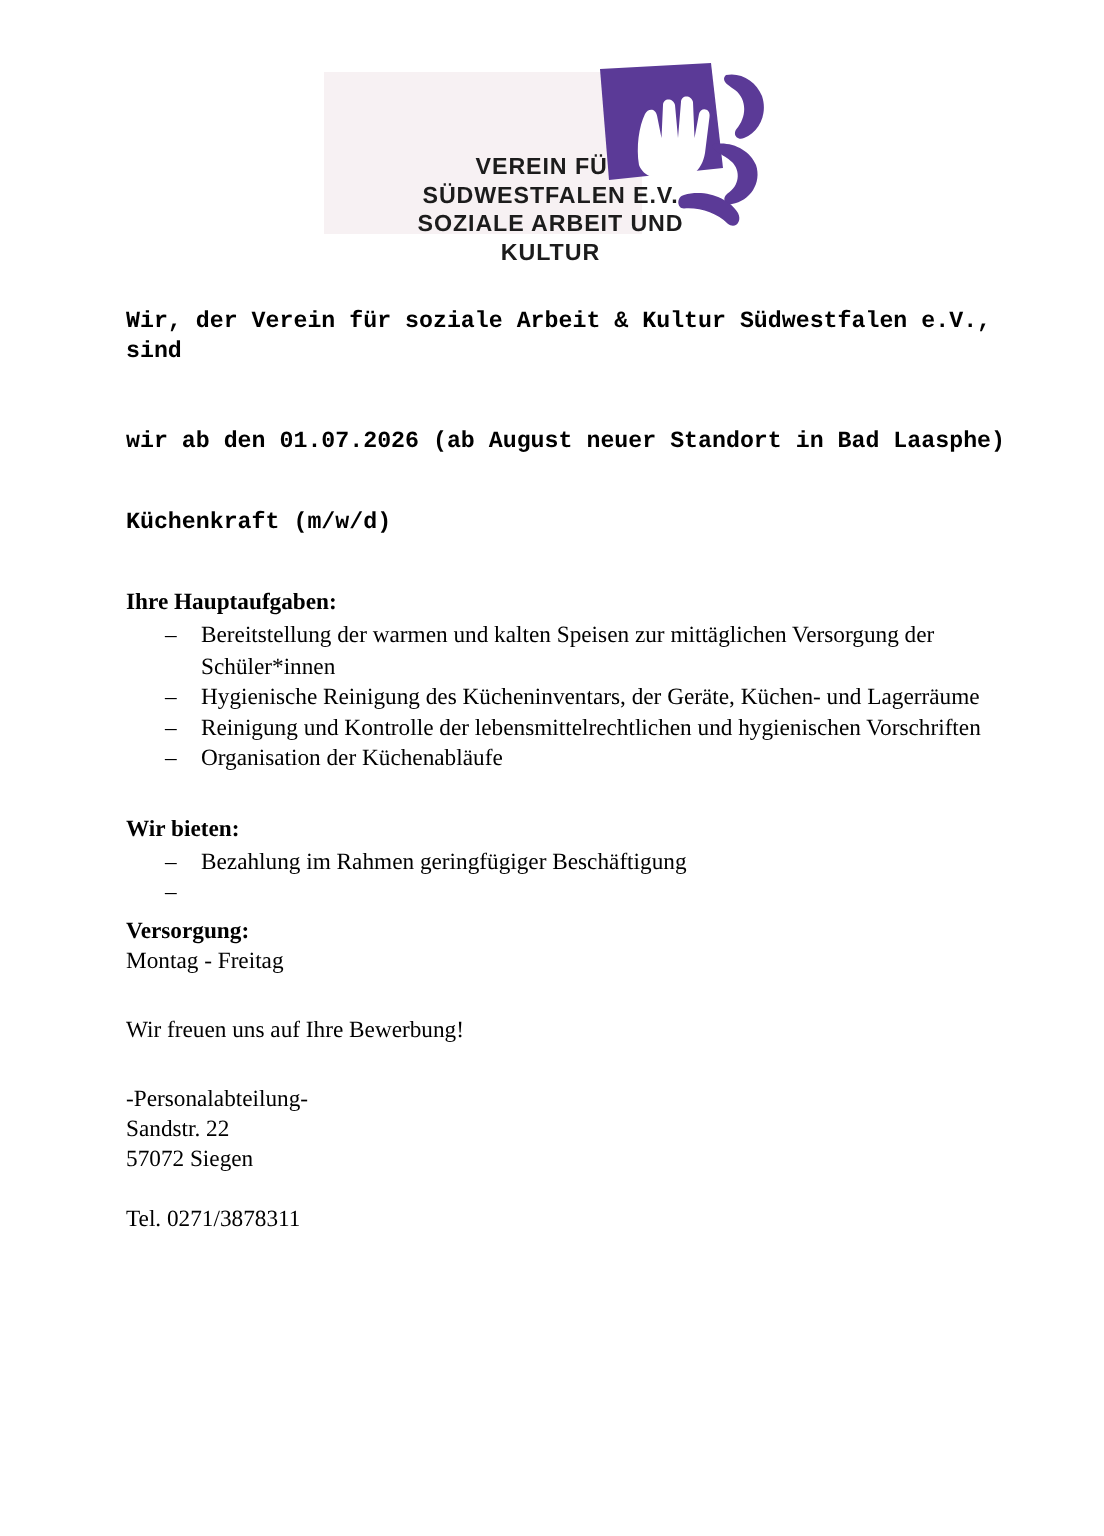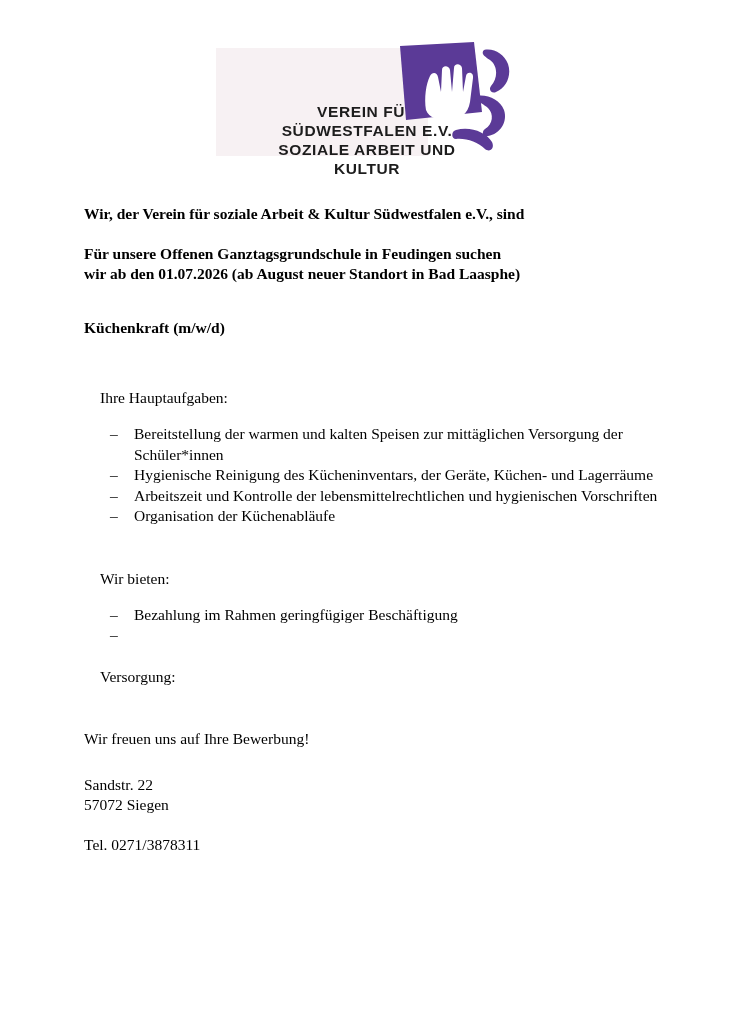--- a/index.html
+++ b/index.html
@@ -67,20 +67,21 @@
 
   
   .content {
     padding-left: 84px;
     padding-right: 60px;
     font-size: 15.5px;
     line-height: 20px;
   }
   .para {
     margin: 0;
+    font-family: Liberation Mono, monospace;
   }
   .bold {
     font-weight: bold;
   }
   .gap-26 { height: 26px; }
   .gap-20 { height: 20px; }
   .gap-34 { height: 34px; }
 
   .block-line {
     margin: 0;
@@ -97,22 +98,22 @@
     padding-left: 24px;
     margin: 0 0 0 0;
     line-height: 20.5px;
   }
   ul.dashlist li .dash {
     position: absolute;
     left: 0;
     top: 0;
   }
   .section-head {
-    font-weight: normal;
-    margin: 16px;
+    font-weight: bold;
+    margin: 0;
   }
   .plain {
     margin: 0;
   }
 </style>
 </head>
 <body>
 
 <div class="page">
 
@@ -143,58 +144,60 @@
 
     <div class="gap-34"></div>
 
     <p class="para bold">
       <span class="block-line">Wir, der Verein für soziale Arbeit &amp; Kultur Südwestfalen e.V., sind</span><br>
     </p>
 
     <div class="gap-20"></div>
 
     <p class="para bold">
-      <span class="block-line">Für unsere Offenen Ganztagsgrundschule in Feudingen suchen</span><br>
+      <br>
       <span class="block-line">wir ab den 01.07.2026 (ab August neuer Standort in Bad Laasphe)</span>
     </p>
 
     <div class="gap-34"></div>
 
     <p class="para bold">
       <span class="block-line">Küchenkraft (m/w/d)</span><br>
     </p>
 
     <div class="gap-34"></div>
 
     <p class="section-head">Ihre Hauptaufgaben:</p>
     <ul class="dashlist">
       <li><span class="dash">–</span><span>Bereitstellung der warmen und kalten Speisen zur mittäglichen Versorgung der Schüler*innen</span></li>
       <li><span class="dash">–</span><span>Hygienische Reinigung des Kücheninventars, der Geräte, Küchen- und Lagerräume</span></li>
-      <li><span class="dash">–</span><span>Arbeitszeit und Kontrolle der lebensmittelrechtlichen und hygienischen Vorschriften</span></li>
+      <li><span class="dash">–</span><span>Reinigung und Kontrolle der lebensmittelrechtlichen und hygienischen Vorschriften</span></li>
       <li><span class="dash">–</span><span>Organisation der Küchenabläufe</span></li>
     </ul>
 
     <div class="gap-26"></div>
 
     <p class="section-head">Wir bieten:</p>
     <ul class="dashlist">
       <li><span class="dash">–</span><span>Bezahlung im Rahmen geringfügiger Beschäftigung</span></li>
       <li><span class="dash">–</span></li>
     </ul>
 
     <div class="gap-26"></div>
 
     <p class="section-head">Versorgung:</p>
+    <p class="plain">Montag - Freitag</p>
 
     <div class="gap-26"></div>
 
     <p class="plain">Wir freuen uns auf Ihre Bewerbung!</p>
 
     <div class="gap-26"></div>
 
+    <p class="plain">-Personalabteilung-</p>
     <p class="plain">Sandstr. 22</p>
     <p class="plain">57072 Siegen</p>
 
     <div class="gap-20"></div>
 
     <p class="plain">Tel. 0271/3878311</p>
 
   </div>
 </div>
 

